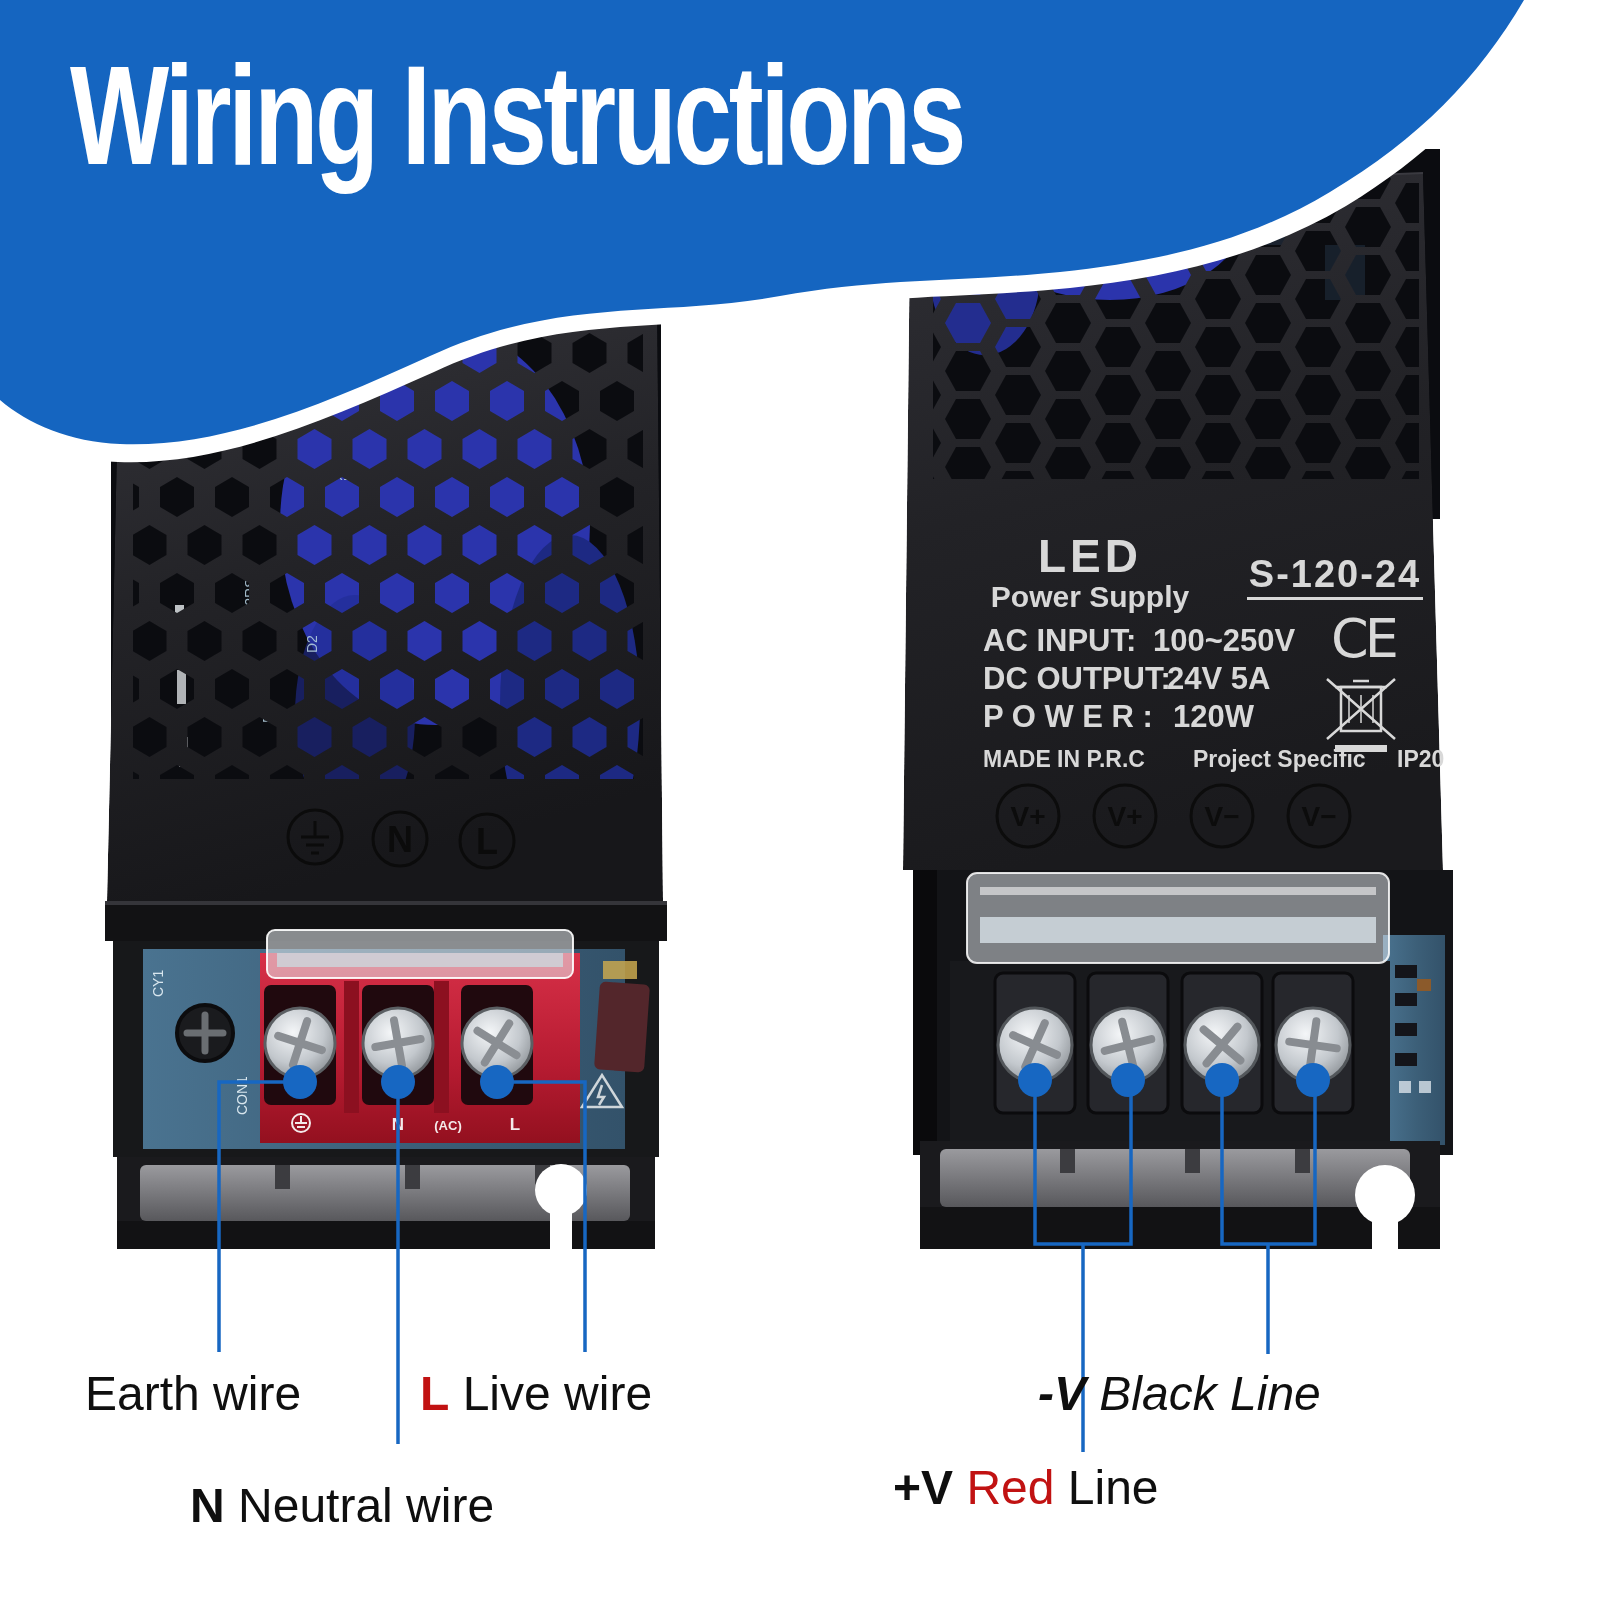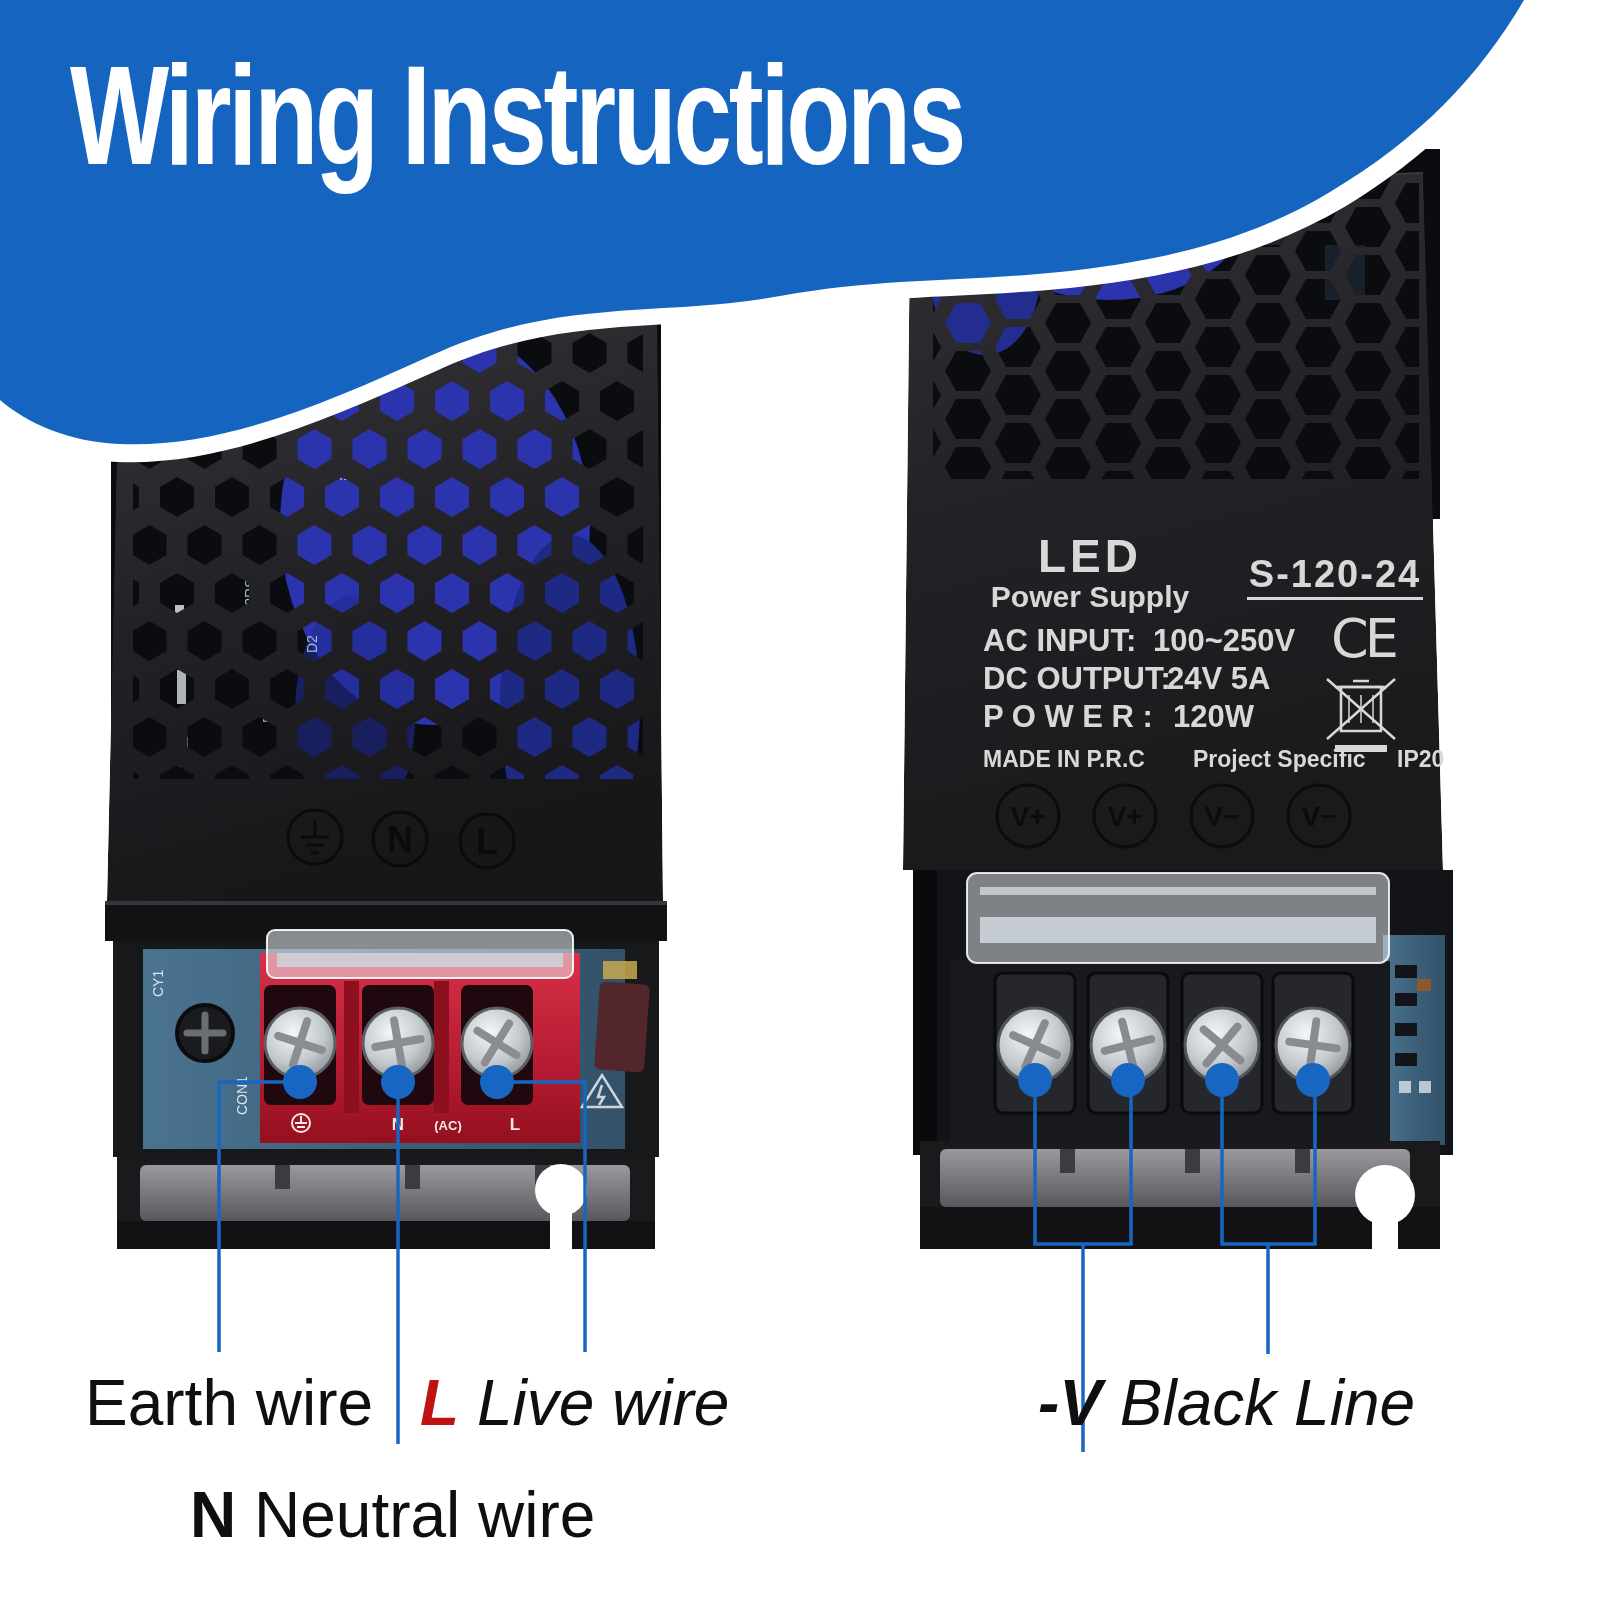--- a/index.html
+++ b/index.html
@@ -2,21 +2,21 @@
 <html><head>
 <meta charset="utf-8">
 <style>
   html,body{margin:0;padding:0;background:#ffffff;}
   #canvas{position:relative;width:1601px;height:1601px;background:#ffffff;overflow:hidden;
           font-family:"Liberation Sans", sans-serif;}
   .abs{position:absolute;}
   #title{left:70px;top:34px;font-size:128px;font-weight:700;color:#ffffff;
          letter-spacing:-4px;transform:scale(0.82,1.10);transform-origin:top left;
          white-space:nowrap;z-index:30;}
-  .ann{font-size:64px;color:#0f0f0f;white-space:nowrap;z-index:40;}
+  .ann{font-size:48px;color:#0f0f0f;white-space:nowrap;z-index:40;}
   .ann b{font-weight:700;}
   .red{color:#c11212;}
   svg{display:block;}
   #wave{left:0;top:0;z-index:20;pointer-events:none;}
   #callouts{left:0;top:0;z-index:35;pointer-events:none;}
   #left-unit{left:105px;top:285px;z-index:10;}
   #right-unit{left:895px;top:135px;z-index:10;}
 </style>
 </head>
 <body>
@@ -326,26 +326,31 @@
       <circle cx="1035" cy="1080" r="17"></circle>
       <circle cx="1128" cy="1080" r="17"></circle>
       <circle cx="1222" cy="1080" r="17"></circle>
       <circle cx="1313" cy="1080" r="17"></circle>
     </g>
   </svg>
 
   <div class="abs ann" style="left:85px;top:1366px;">
     <span>Earth wire</span>
   </div>
-  <div class="abs ann" style="left:420px;top:1366px;font-style:italic;">
+  <div class="abs ann" style="left:420px;top:1366px;">
     <b class="red">L</b>
     <span>Live wire</span>
   </div>
   <div class="abs ann" style="left:190px;top:1460px;margin-top:18px;">
     <b>N</b>
     <span>Neutral wire</span>
   </div>
   <div class="abs ann" style="left:1038px;top:1366px;font-style:italic;">
     <b>-V</b>
     <span>Black Line</span>
   </div>
+  <div class="abs ann" style="left:893px;top:1460px;">
+    <b>+V</b>
+    <span class="red">Red</span>
+    <span>Line</span>
+  </div>
 
 </div>
 
 </body></html>

